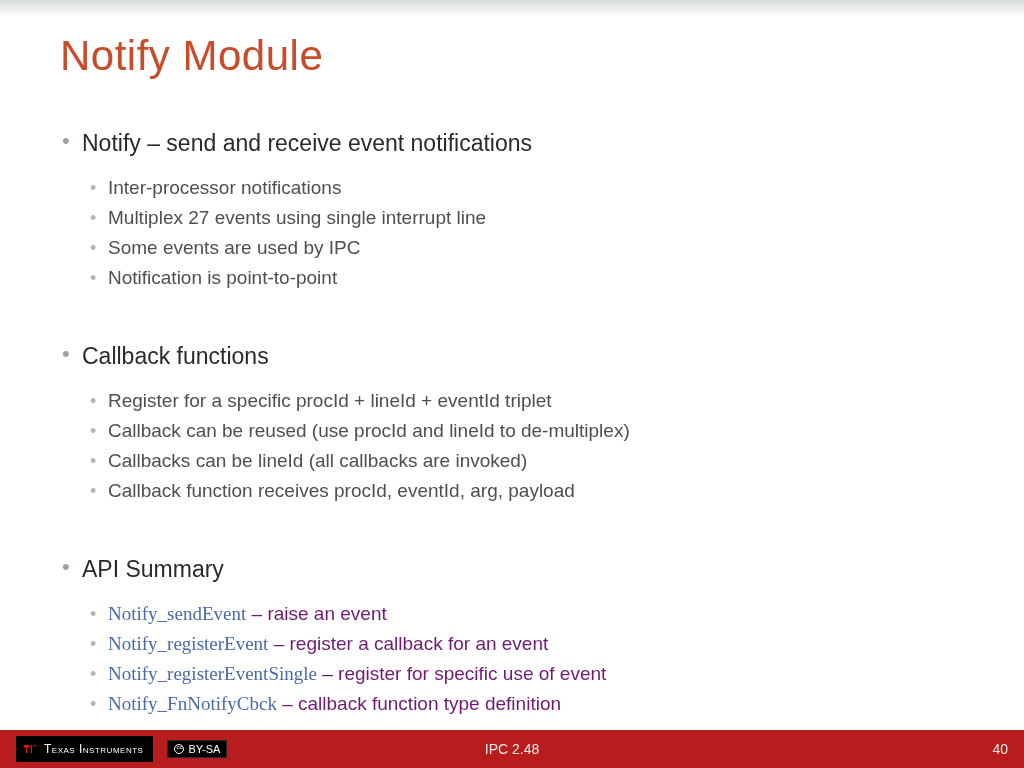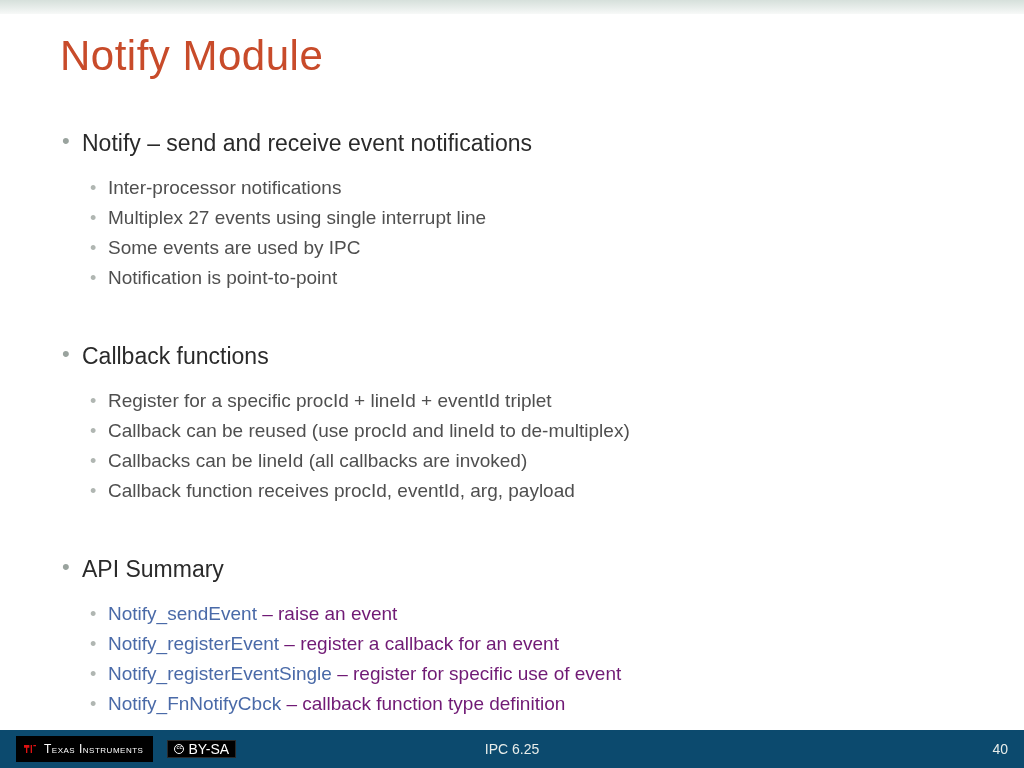--- a/index.html
+++ b/index.html
@@ -8,28 +8,28 @@
   .topbar { height: 14px; background: linear-gradient(to bottom, #d6e0db 0%, #e6ece9 50%, #f7f9f8 100%); }
   .content { flex: 1; padding: 18px 60px 0 60px; }
   h1.title { font-size: 42px; font-weight: 400; color: #c84b2a; margin-bottom: 14px; letter-spacing: 0.5px; }
   ul.l1 { list-style: none; }
   ul.l1 > li { position: relative; padding-left: 22px; margin-bottom: 4px; }
   ul.l1 > li::before { content: "•"; position: absolute; left: 2px; top: 0; color: #9aa39e; font-size: 22px; line-height: 28px; }
   ul.l1 > li > .heading { font-size: 23px; color: #2a2a2a; line-height: 32px; margin-top: 47px; }
   ul.l2 { list-style: none; margin-top: 14px; margin-bottom: 8px; }
   ul.l2 > li { position: relative; padding-left: 26px; font-size: 19px; color: #4f4f4f; line-height: 30px; }
   ul.l2 > li::before { content: "•"; position: absolute; left: 8px; top: 0; color: #b0b6b2; font-size: 18px; line-height: 30px; }
-  .code { font-family: Liberation Sans, sans-serif; color: #4a6aa8; }
+  .code { font-family: Liberation Serif, serif; color: #4a6aa8; }
   .desc { color: #701a75; }
-  .footer { height: 38px; background: #0c4a6e; display: flex; align-items: center; padding: 0 16px; position: relative; text-align: center; }
+  .footer { height: 38px; background: #b91c1c; display: flex; align-items: center; padding: 0 16px; position: relative; text-align: center; }
   .ti-chip { background: #000; color: #fff; height: 26px; display: flex; align-items: center; padding: 0 10px 0 6px; gap: 6px; }
   .ti-chip .chip-icon { width: 16px; height: 16px; display: inline-flex; align-items: center; justify-content: center; }
   .ti-chip .chip-icon svg { width: 16px; height: 16px; }
   .ti-text { font-size: 12px; letter-spacing: 0.5px; font-weight: 500; font-variant: small-caps; }
-  .cc-badge { margin-left: 14px; border: 1px solid #2a2a2a; background: #000; color: #fff; font-size: 14px; padding: 2px 6px; display: flex; align-items: center; gap: 4px; height: 18px; }
+  .cc-badge { margin-left: 14px; border: 1px solid #2a2a2a; background: #000; color: #fff; font-size: 11px; padding: 2px 6px; display: flex; align-items: center; gap: 4px; height: 18px; }
   .cc-circle { display:inline-block; width:10px; height:10px; border:1px solid #fff; border-radius:50%; position:relative; }
   .cc-circle::after { content:"cc"; position:absolute; font-size:6px; left:1px; top:-1px; }
   .footer-center { position: absolute; left: 50%; transform: translateX(-50%); color: #e8edea; font-size: 14px; }
   .footer-right { margin-left: auto; color: #e8edea; font-size: 14px; }
 </style>
 </head>
 <body>
 
 <div class="slide">
   <div class="topbar"></div>
@@ -78,16 +78,16 @@
         <svg viewBox="0 0 24 24">
             <path fill="#d11" d="M3 6h8v4h-3v8h-2v-8H3V6zm10 0h2v12h-2V6zm4 0h4v2h-4V6z"></path>
           </svg>
       </span>
       <span class="ti-text">Texas Instruments</span>
     </div>
     <div class="cc-badge">
       <span class="cc-circle"></span>
       <span>BY-SA</span>
     </div>
-    <div class="footer-center">IPC 6.25</div>
+    <div class="footer-center">IPC 2.48</div>
     <div class="footer-right">40</div>
   </div>
 </div>
 
 </body></html>

